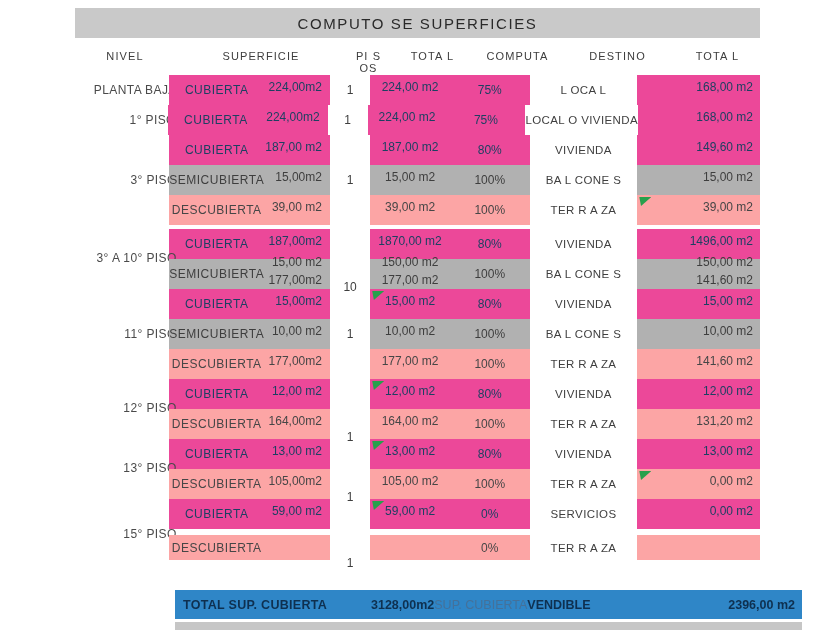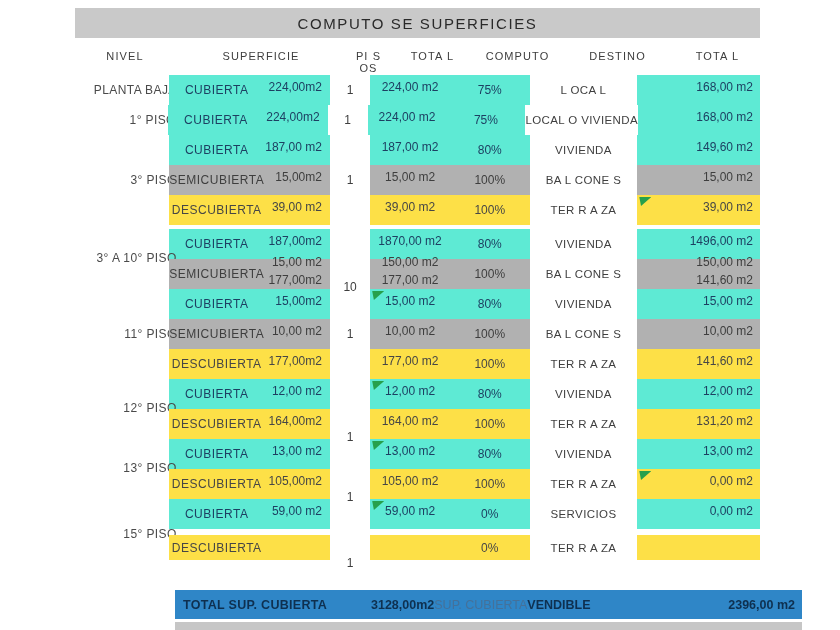--- a/index.html
+++ b/index.html
@@ -15,23 +15,23 @@
   .col-heads{display:flex;margin-top:12px;height:16px;margin-bottom:9px;}
   .col-heads span{
     display:block;text-align:center;font-size:11px;letter-spacing:1.1px;color:#3d3d3d;
   }
   .w-nivel{width:100px;} .w-sup{width:172px;} .w-pisos{width:43px;}
   .w-total{width:85px;} .w-comp{width:85px;} .w-dest{width:115px;} .w-total2{width:85px;}
 
   .band{display:flex;height:30px;position:relative;}
   .band.h-short{height:25px;}
   .band .cell{position:relative;height:100%;}
-  .bg-blue .colored{background:#5eead4;color:#1d4062;}
+  .bg-blue .colored{background:#ec4899;color:#1d4062;}
   .bg-dark .colored{background:#b1b1b1;color:#3e3e3e;}
-  .bg-light .colored{background:#fde047;color:#464646;}
+  .bg-light .colored{background:#fca5a5;color:#464646;}
 
   .c-nivel{width:100px;}
   .nivel{
     position:absolute;left:8px;width:100%;text-align:right;font-size:12px;color:#4a4a4a;
     letter-spacing:0.4px;white-space:nowrap;
   }
   .nivel.pos-center{top:50%;transform:translateY(-50%);}
   .nivel.pos-top{top:0;transform:translateY(-58%);}
 
   .c-sup{width:172px;}
@@ -78,21 +78,21 @@
 
 <div class="sheet">
   <div class="title-bar">
     <span>COMPUTO SE SUPERFICIES</span>
   </div>
   <div class="col-heads">
     <span class="w-nivel">NIVEL</span>
     <span class="w-sup">SUPERFICIE</span>
     <span class="w-pisos">PI S OS</span>
     <span class="w-total">TOTA L</span>
-    <span class="w-comp">COMPUTO</span>
+    <span class="w-comp">COMPUTA</span>
     <span class="w-dest">DESTINO</span>
     <span class="w-total2">TOTA L</span>
   </div>
   <div id="rows-container">
       <div class="band bg-blue">
         <div class="cell c-nivel">
           <span class="nivel pos-center">PLANTA BAJA</span>
         </div>
         <div class="cell c-sup colored">
           <span class="sup-label">CUBIERTA</span>

